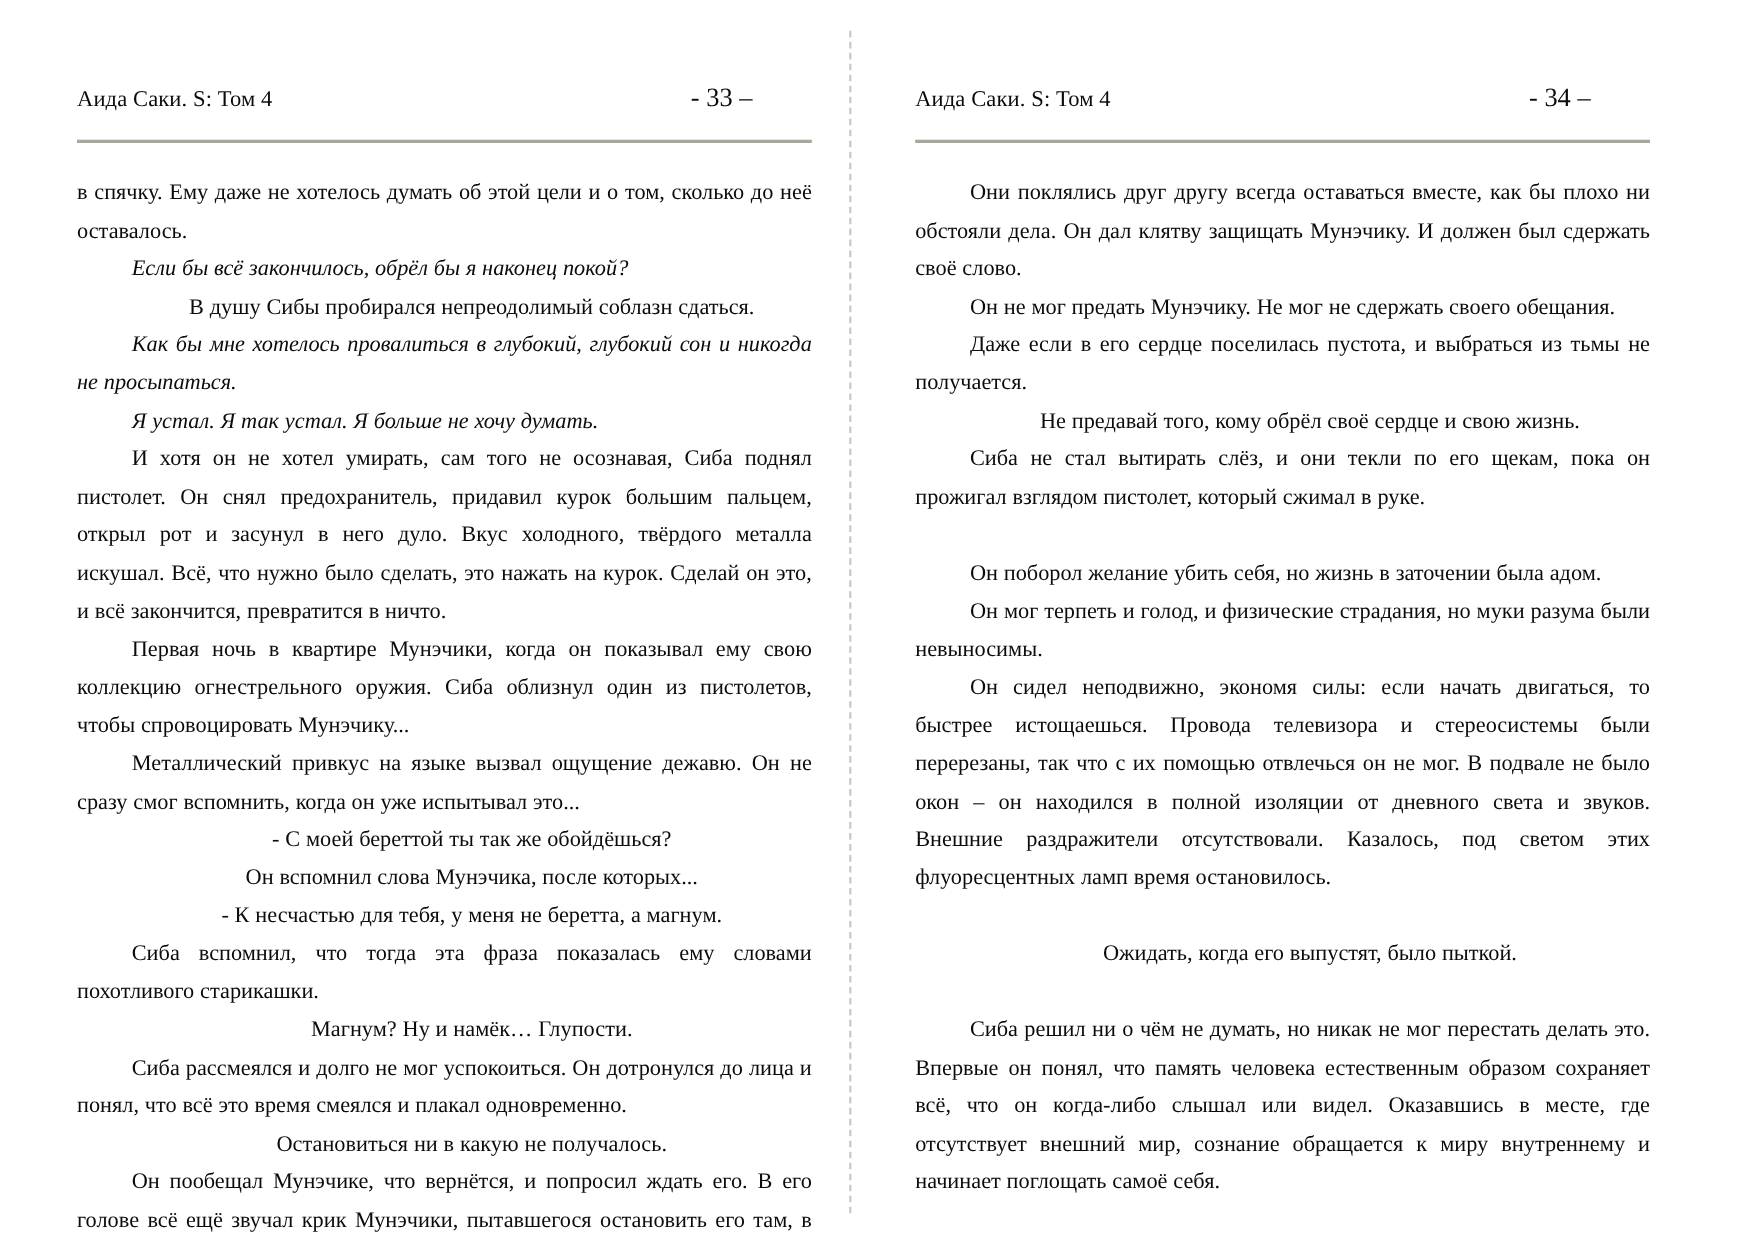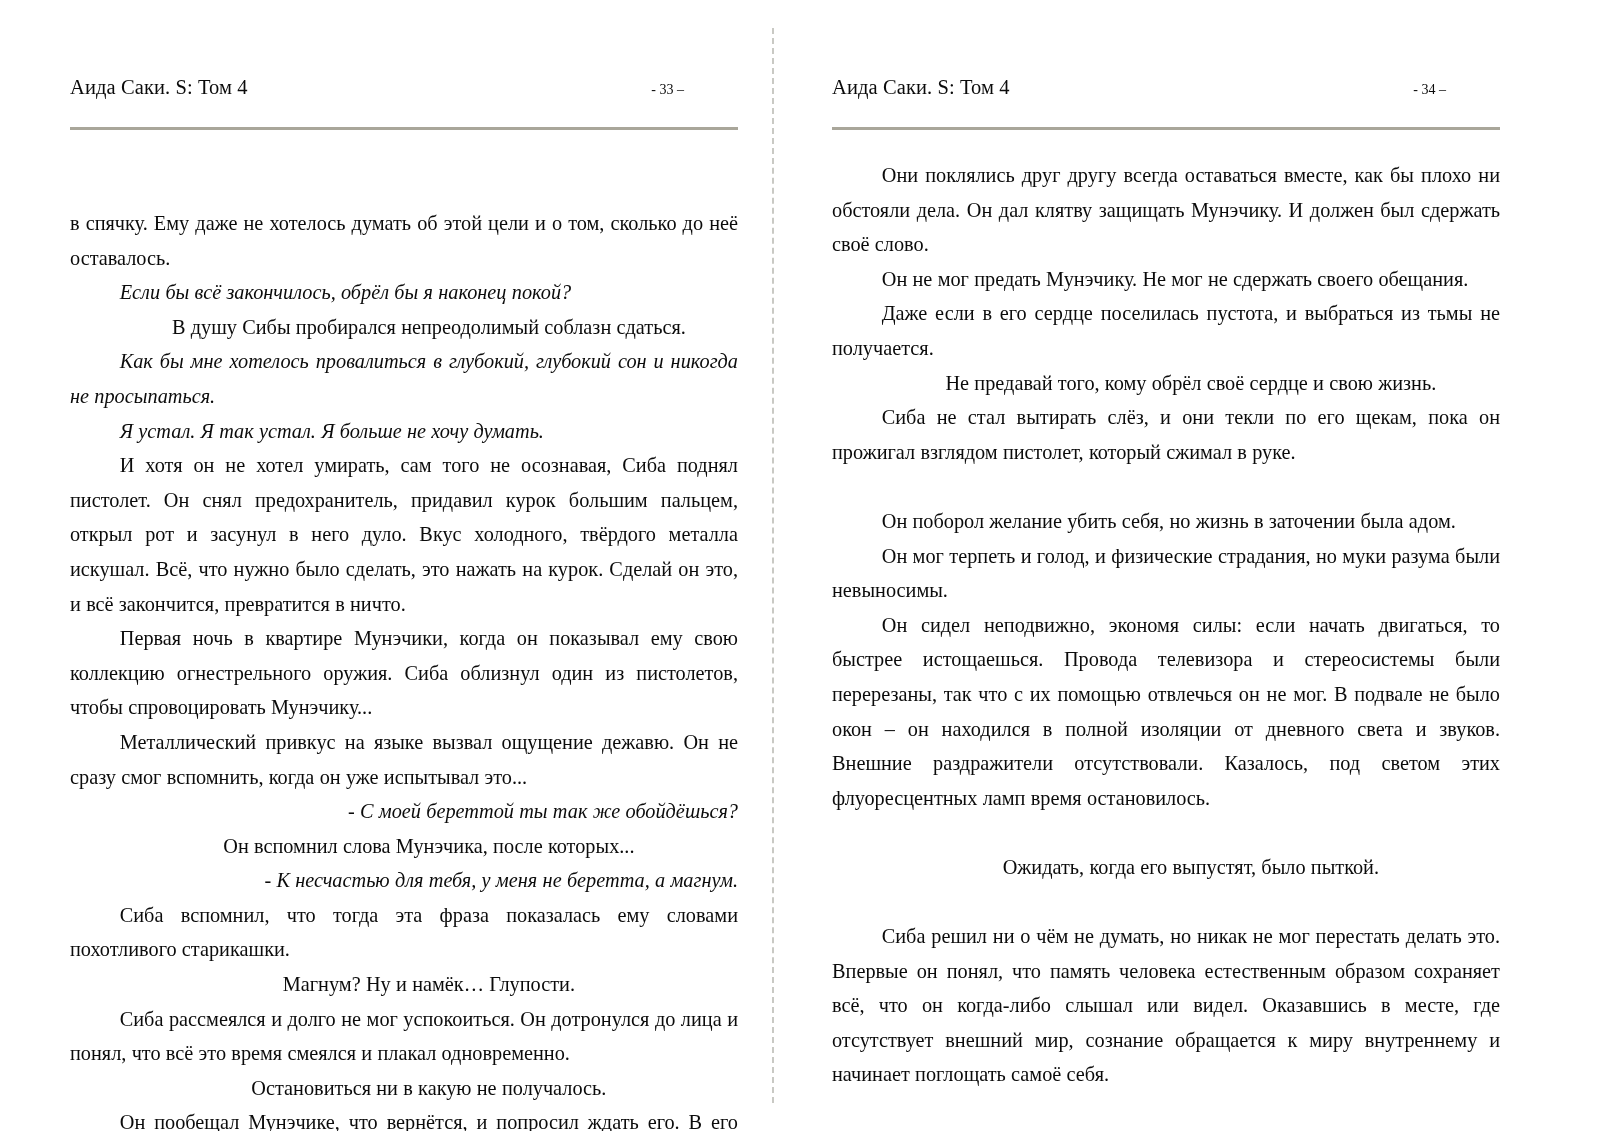--- a/index.html
+++ b/index.html
@@ -49,21 +49,21 @@
     align-items: baseline;
     justify-content: space-between;
     margin-top: 12px;
   }
   .running-head__title {
     font-size: 20.5px;
     letter-spacing: 0.1px;
     white-space: nowrap;
   }
   .running-head__folio {
-    font-size: 14px;
+    font-size: 24px;
     white-space: nowrap;
     margin-right: 58px;
   }
   .head-rule {
     position: absolute;
     top: 127px;
     left: 0;
     width: 668px;
     height: 3px;
     background: #a9a69a;
@@ -79,23 +79,23 @@
   .textblock p {
     margin: 0;
     font-size: 20.3px;
     line-height: 34.6px;
     text-align: justify;
     text-indent: 2.45em;
     -webkit-hyphens: none;
     hyphens: none;
     word-spacing: 0.01em;
   }
-  .textblock p.noindent   { text-indent: 0; margin-top: 48px; }
+  .textblock p.noindent   { text-indent: 0; }
   .textblock p.italic     { font-style: italic; }
-  .textblock p.dialogue   { text-align: right; font-style: italic; }
+  .textblock p.dialogue   { text-align: center; }
   .textblock p.flush-left { text-align: center; }
   .textblock p.gap-before { margin-top: 34.6px; }
 </style>
 </head>
 <body>
 
 <div class="screenshot">
 
   <div class="page page--left">
 

